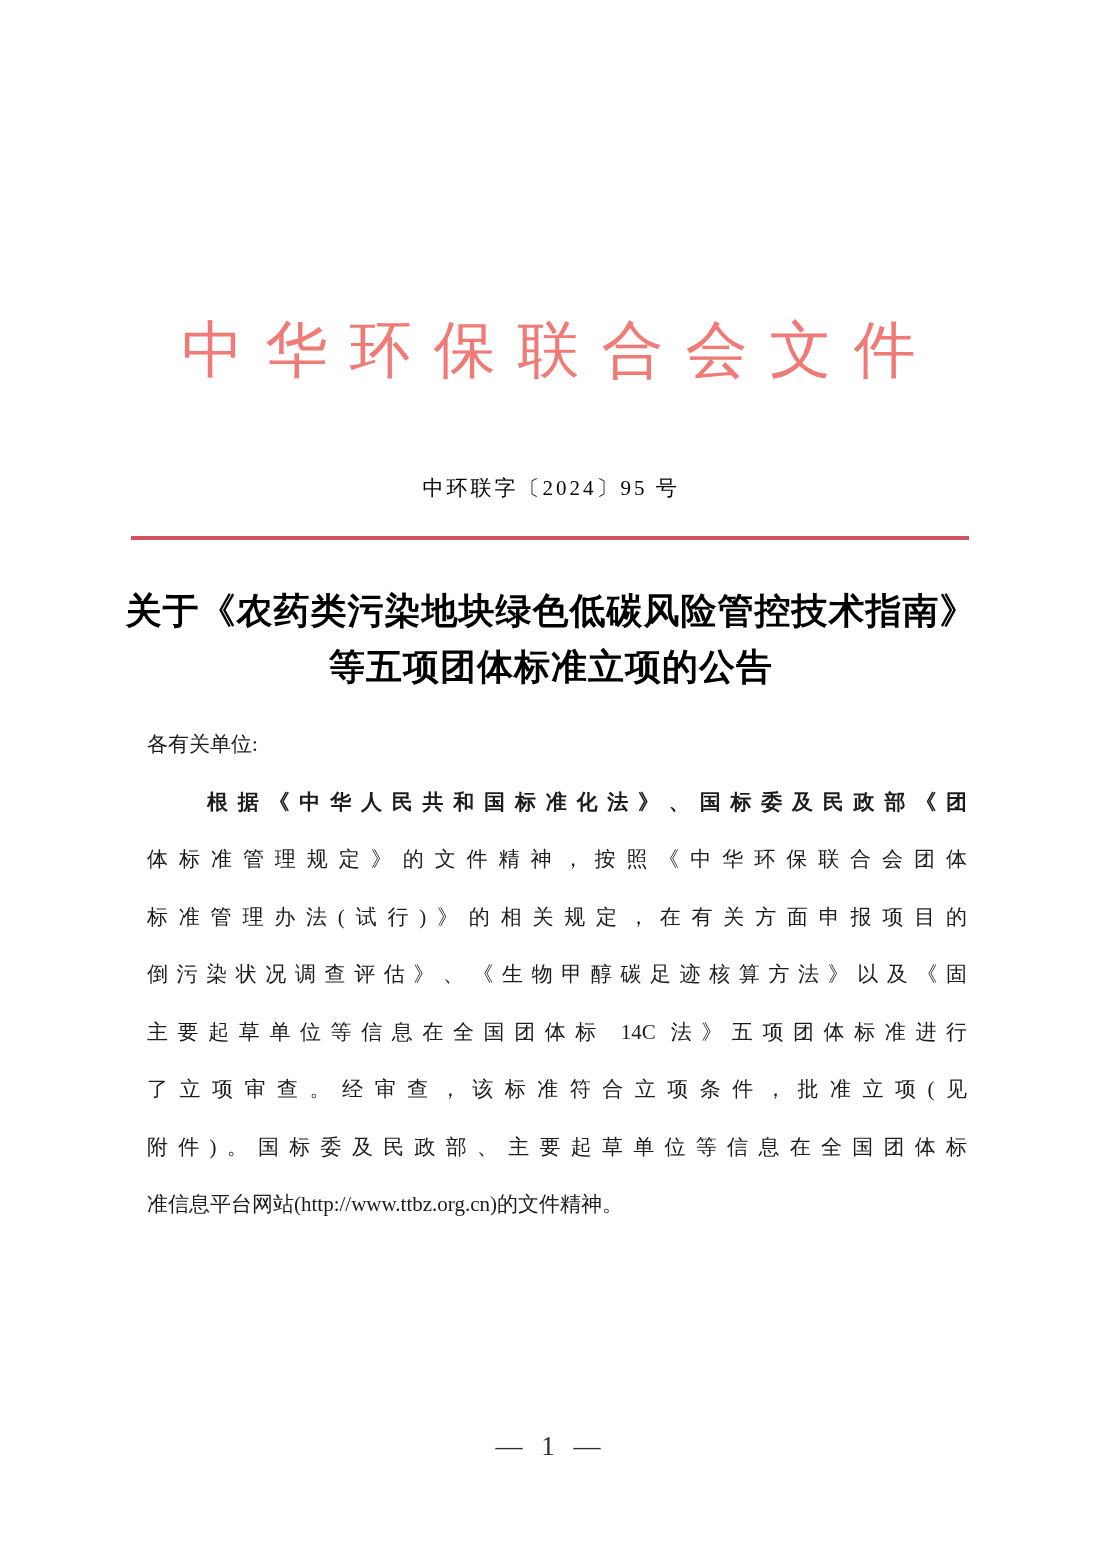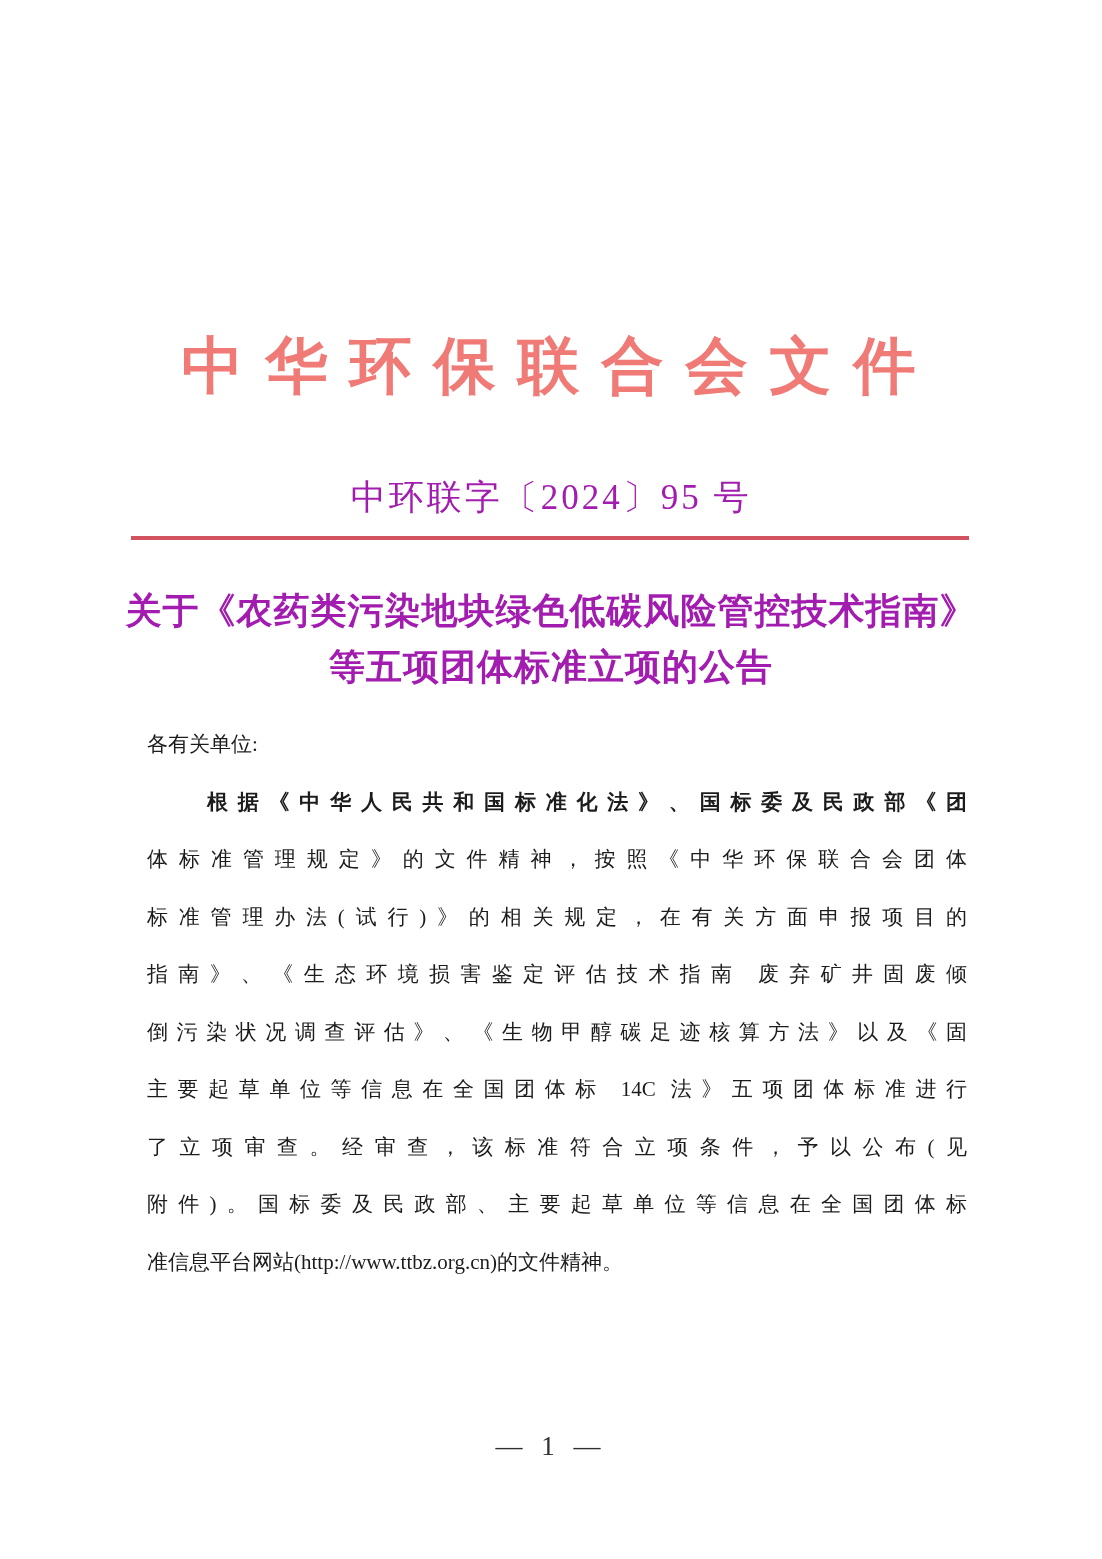--- a/index.html
+++ b/index.html
@@ -18,42 +18,42 @@
     height: 1559px;
     margin: 0 auto;
     background: #ffffff;
     overflow: hidden;
     font-family: "Liberation Serif", "DejaVu Serif", serif;
     color: var(--ink);
   }
   
   .org-title {
     position: absolute;
-    top: 324px;
+    top: 308px;
     left: 0;
     width: 100%;
     box-sizing: border-box;
     padding-left: 17px; 
     text-align: center;
     font-size: 62px;
-    font-weight: bold;
+    font-weight: normal;
     letter-spacing: 22px;
     white-space: nowrap;
     color: var(--header-red);
   }
   
   .doc-number {
     position: absolute;
     top: 474px;
     left: 0;
     width: 100%;
     text-align: center;
-    font-size: 35px;
+    font-size: 21px;
     letter-spacing: 3px;
-    color: #a21caf;
+    color: #000000;
   }
   
   .red-rule {
     position: absolute;
     top: 536px;
     left: 131px;
     width: 838px;
     height: 4px;
     background: var(--rule-red);
   }
@@ -62,21 +62,21 @@
     position: absolute;
     top: 583px;
     left: 0;
     width: 100%;
     margin: 0;
     text-align: center;
     font-size: 36px;
     font-weight: 700;
     line-height: 56px;
     letter-spacing: 1px;
-    color: #a21caf;
+    color: #000000;
   }
   .t-line { display: block; }
   
   .body-text {
     position: absolute;
     top: 716px;
     left: 147px;
     width: 820px;
     font-size: 21px;
     line-height: 57.5px;
@@ -114,23 +114,22 @@
   <h1 class="doc-title">
     <span class="t-line">关于《农药类污染地块绿色低碳风险管控技术指南》</span>
     <span class="t-line">等五项团体标准立项的公告</span>
   </h1>
 
   <div class="body-text">
     <div class="line">各有关单位:</div>
     <div class="line j indent">根据《中华人民共和国标准化法》、国标委及民政部《团</div>
     <div class="line j">体标准管理规定》的文件精神，按照《中华环保联合会团体</div>
     <div class="line j">标准管理办法(试行)》的相关规定，在有关方面申报项目的</div>
-    <div class="line j">指南》、《生态环境损害鉴定评估技术指南 废弃矿井固废倾</div>
     <div class="line j">倒污染状况调查评估》、《生物甲醇碳足迹核算方法》以及《固</div>
     <div class="line j">主要起草单位等信息在全国团体标 14C 法》五项团体标准进行</div>
-    <div class="line j">了立项审查。经审查，该标准符合立项条件，予以公布(见</div>
+    <div class="line j">了立项审查。经审查，该标准符合立项条件，批准立项(见</div>
     <div class="line j">附件)。国标委及民政部、主要起草单位等信息在全国团体标</div>
     <div class="line">准信息平台网站(http://www.ttbz.org.cn)的文件精神。</div>
   </div>
 
   <div class="page-number">— 1 —</div>
 
 </div>
 
 </body></html>

